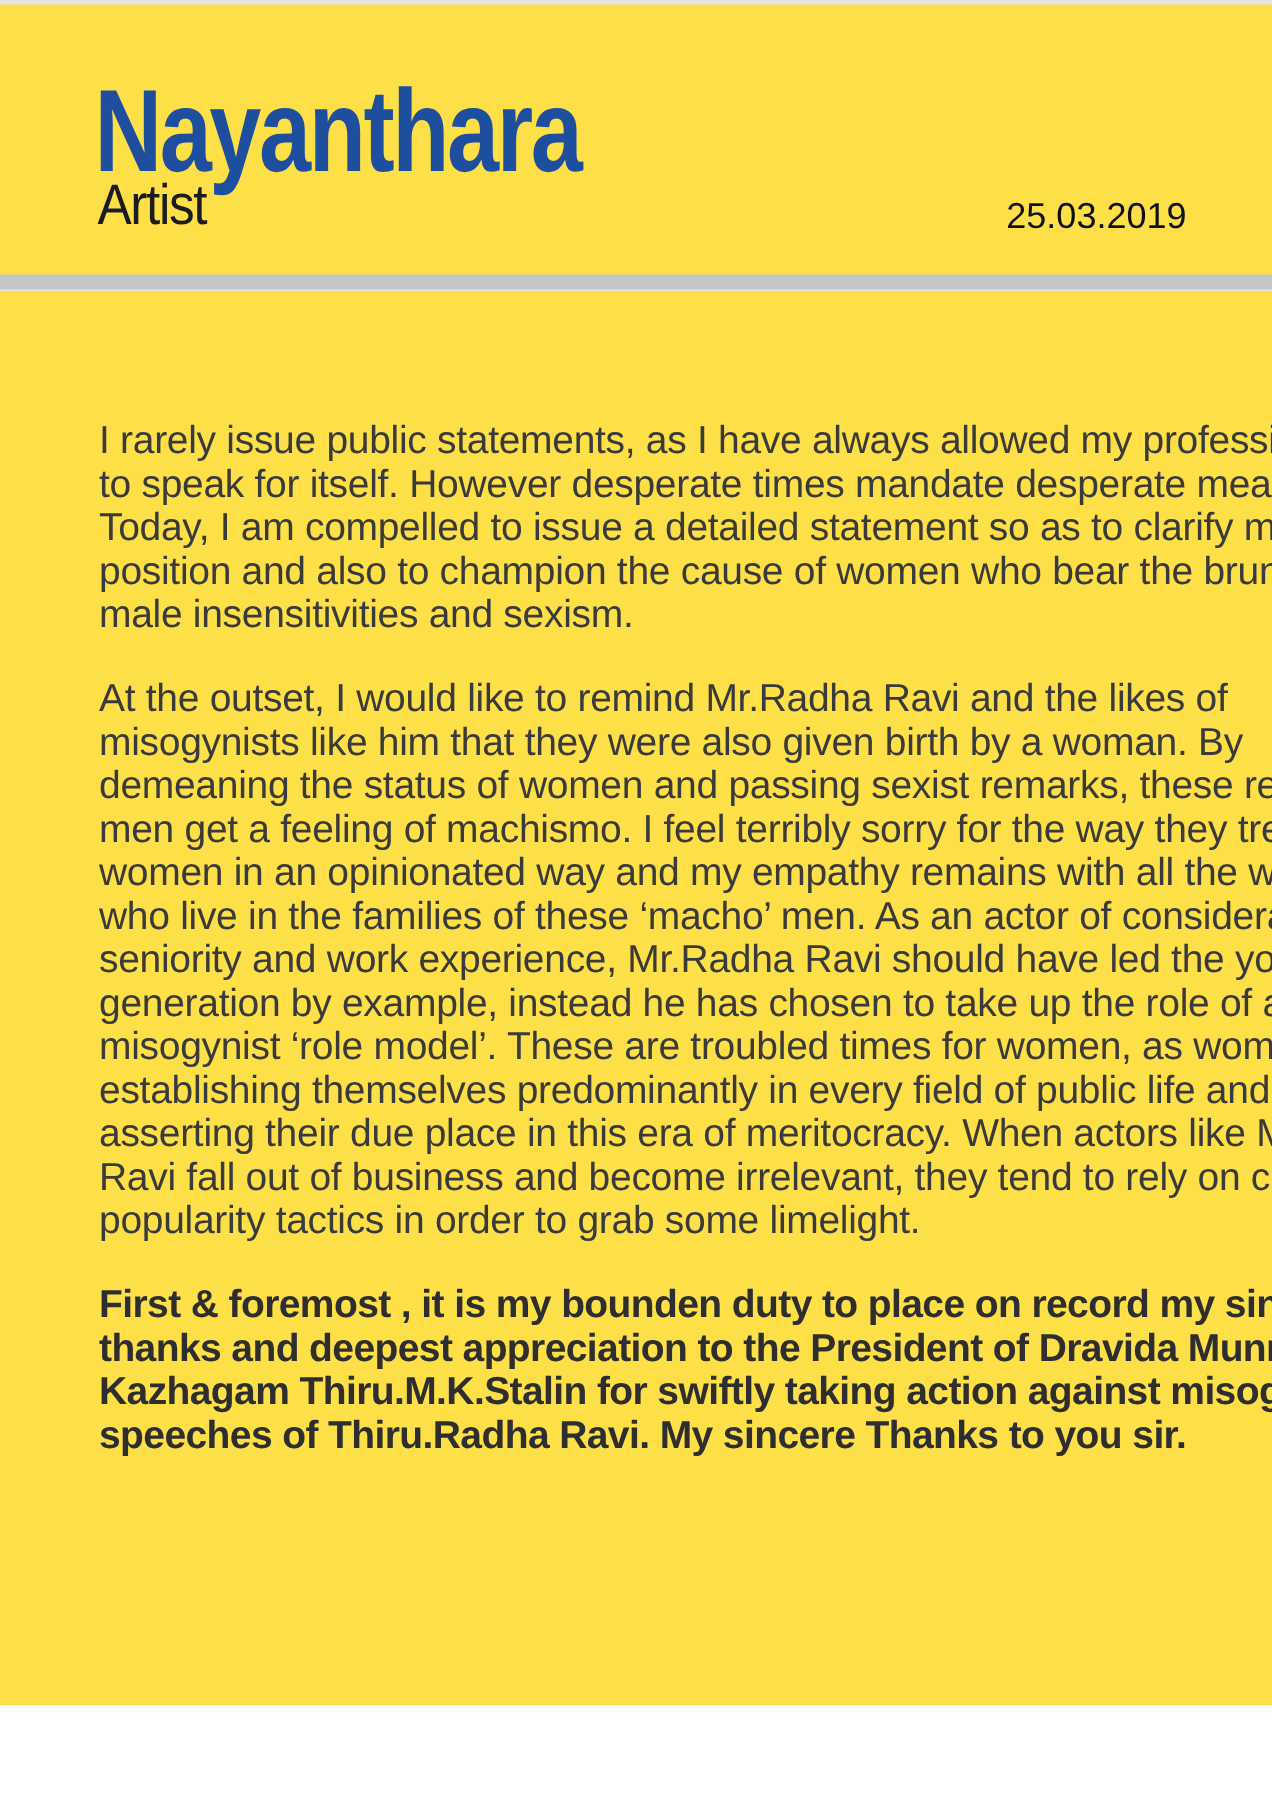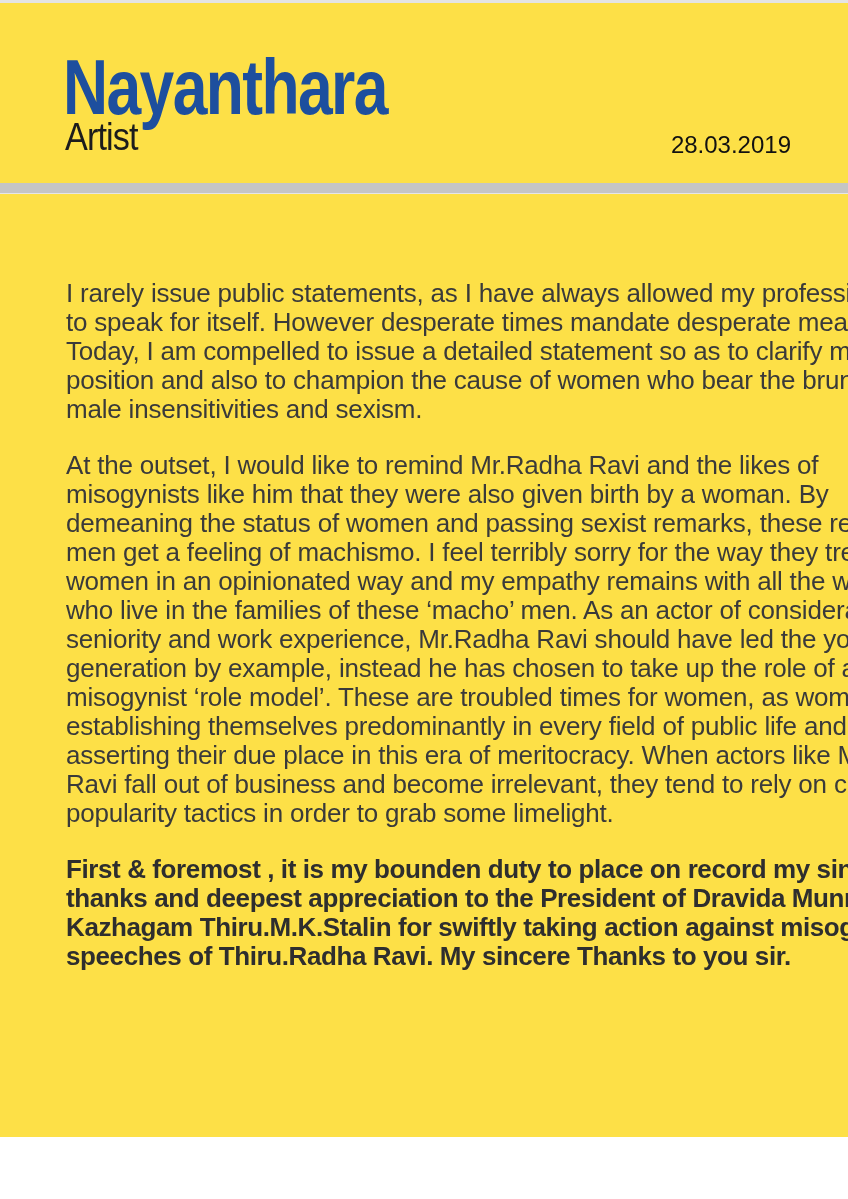--- a/index.html
+++ b/index.html
@@ -109,21 +109,21 @@
 </head>
 <body>
 
 <div class="page">
 
   <div class="top-edge"></div>
 
   <div>
     <div class="brand-name">Nayanthara</div>
     <div class="brand-role">Artist</div>
-    <div class="header-date">28.03.2019</div>
+    <div class="header-date">25.03.2019</div>
   </div>
 
   <div class="divider"></div>
 
   <div class="statement">
     <p class="para">I rarely issue public statements, as I have always allowed my professional work
 to speak for itself. However desperate times mandate desperate measures.
 Today, I am compelled to issue a detailed statement so as to clarify my own
 position and also to champion the cause of women who bear the brunt of
 male insensitivities and sexism.</p>

